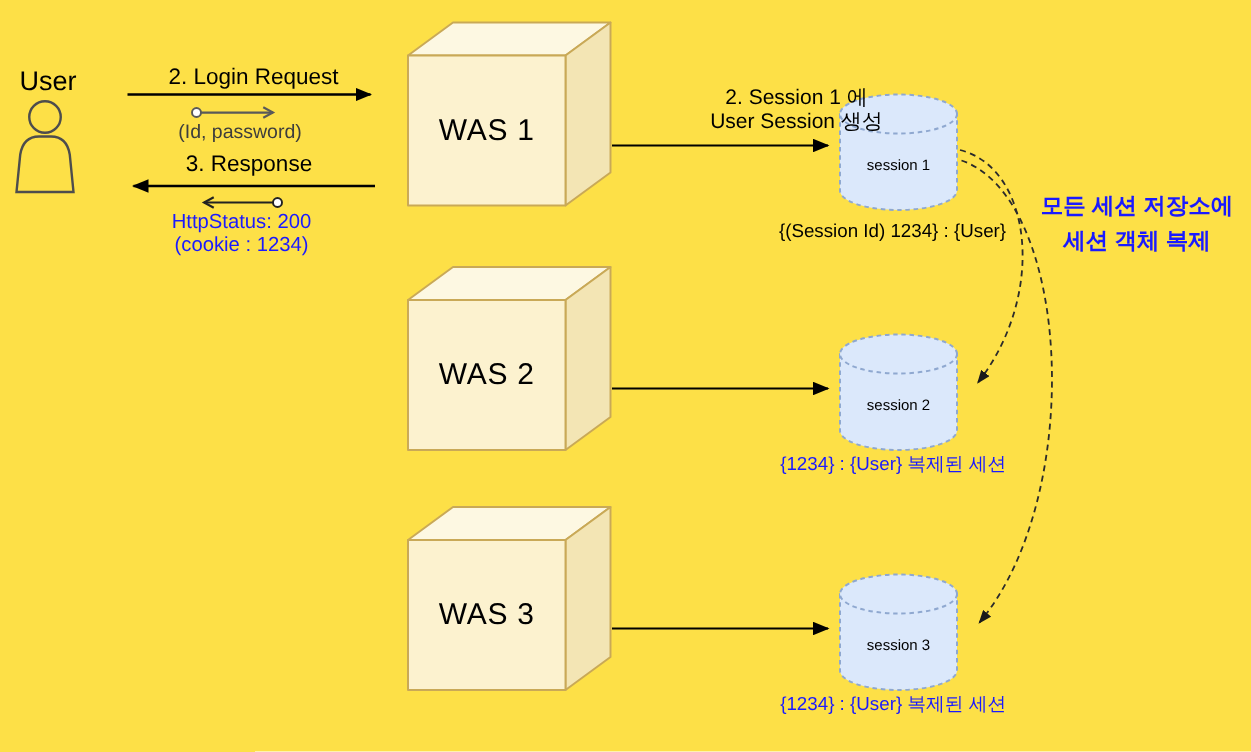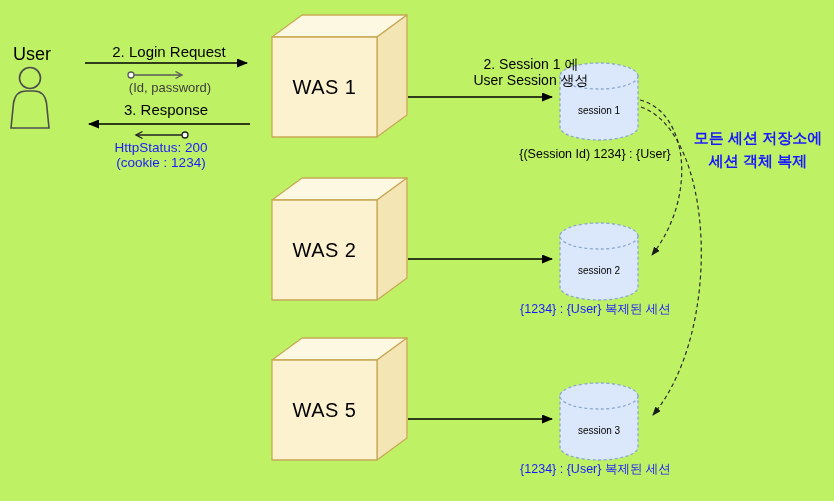--- a/index.html
+++ b/index.html
@@ -1,31 +1,31 @@
 <!DOCTYPE html>
 <html><head>
 <meta charset="utf-8">
 <style>
   html,body{margin:0;padding:0;background:#ffffff;}
   .canvas{
     position:relative;
     width:834px;height:501px;
-    background:#bef264;
+    background:#fde047;
     font-family:"Liberation Sans", sans-serif;
     color:#000;
     overflow:hidden;
   }
   .canvas svg{position:absolute;left:0;top:0;}
   .lbl{position:absolute;text-align:center;line-height:1.15;white-space:nowrap;}
   .user-label{left:4px;top:44px;width:56px;font-size:18px;}
   .flow-label{font-size:15px;}
   .login-label{left:88px;top:43px;width:162px;}
   .response-label{left:85px;top:101px;width:162px;}
   .small-note{font-size:13px;color:#3d3d3d;}
-  .idpw-label{left:108px;top:81px;width:124px;}
+  .idpw-label{left:98px;top:81px;width:124px;}
   .blue{color:#1a1aff;}
   .http-label{left:93px;top:140px;width:136px;font-size:13.5px;}
   .cookie-label{left:93px;top:155px;width:136px;font-size:13.5px;text-align:center;}
   .was-label{width:105px;font-size:20px;letter-spacing:.5px;}
   .was-1{left:272px;top:76px;}
   .was-2{left:272px;top:239px;}
   .was-3{left:272px;top:399px;}
   .create-label{left:408px;top:56px;width:168px;font-size:14px;padding-left:39px;}
   .session-label{width:78px;font-size:10px;}
   .session-1{left:560px;top:105px;}
@@ -114,21 +114,21 @@
 
   <div class="lbl flow-label login-label">2. Login Request</div>
   <div class="lbl small-note idpw-label">(Id, password)</div>
 
   <div class="lbl flow-label response-label">3. Response</div>
   <div class="lbl blue http-label">HttpStatus: 200</div>
   <div class="lbl blue cookie-label">(cookie : 1234)</div>
 
   <div class="lbl was-label was-1">WAS 1</div>
   <div class="lbl was-label was-2">WAS 2</div>
-  <div class="lbl was-label was-3">WAS 5</div>
+  <div class="lbl was-label was-3">WAS 3</div>
 
   <div class="lbl create-label">
     <div>2.  Session 1 에</div>
     <div>User Session 생성</div>
   </div>
 
   <div class="lbl session-label session-1">session 1</div>
   <div class="lbl session-label session-2">session 2</div>
   <div class="lbl session-label session-3">session 3</div>
 

